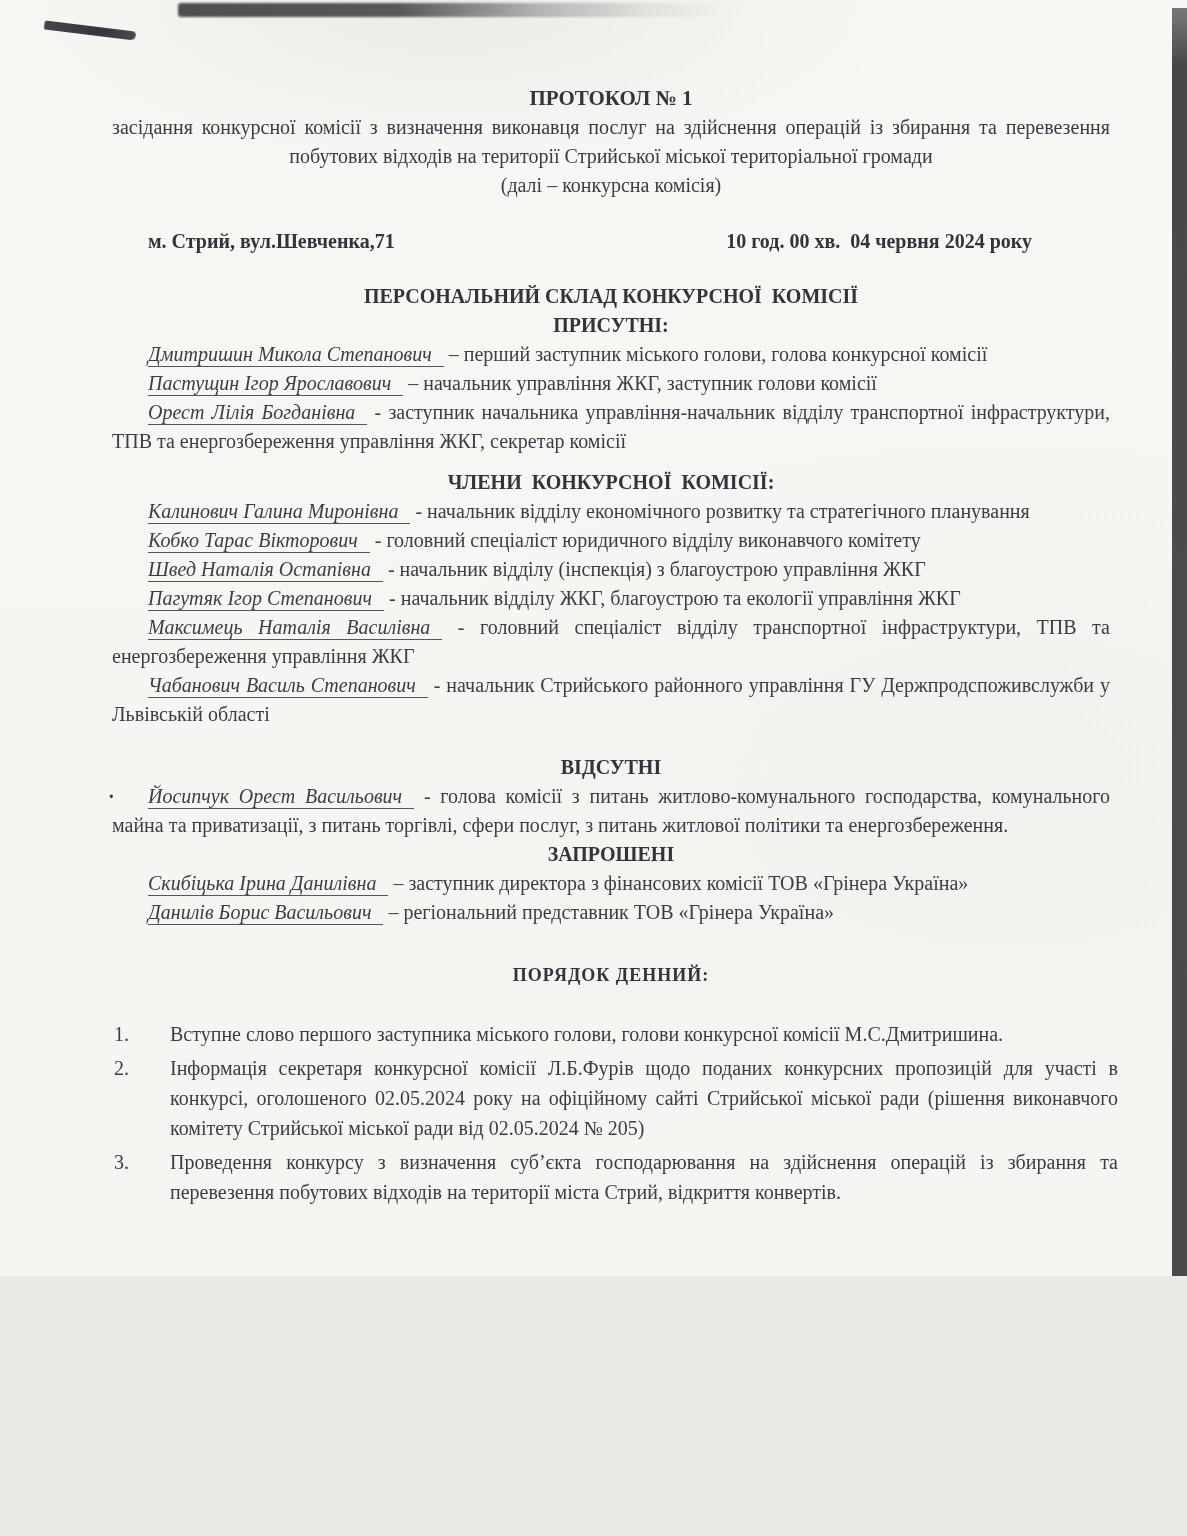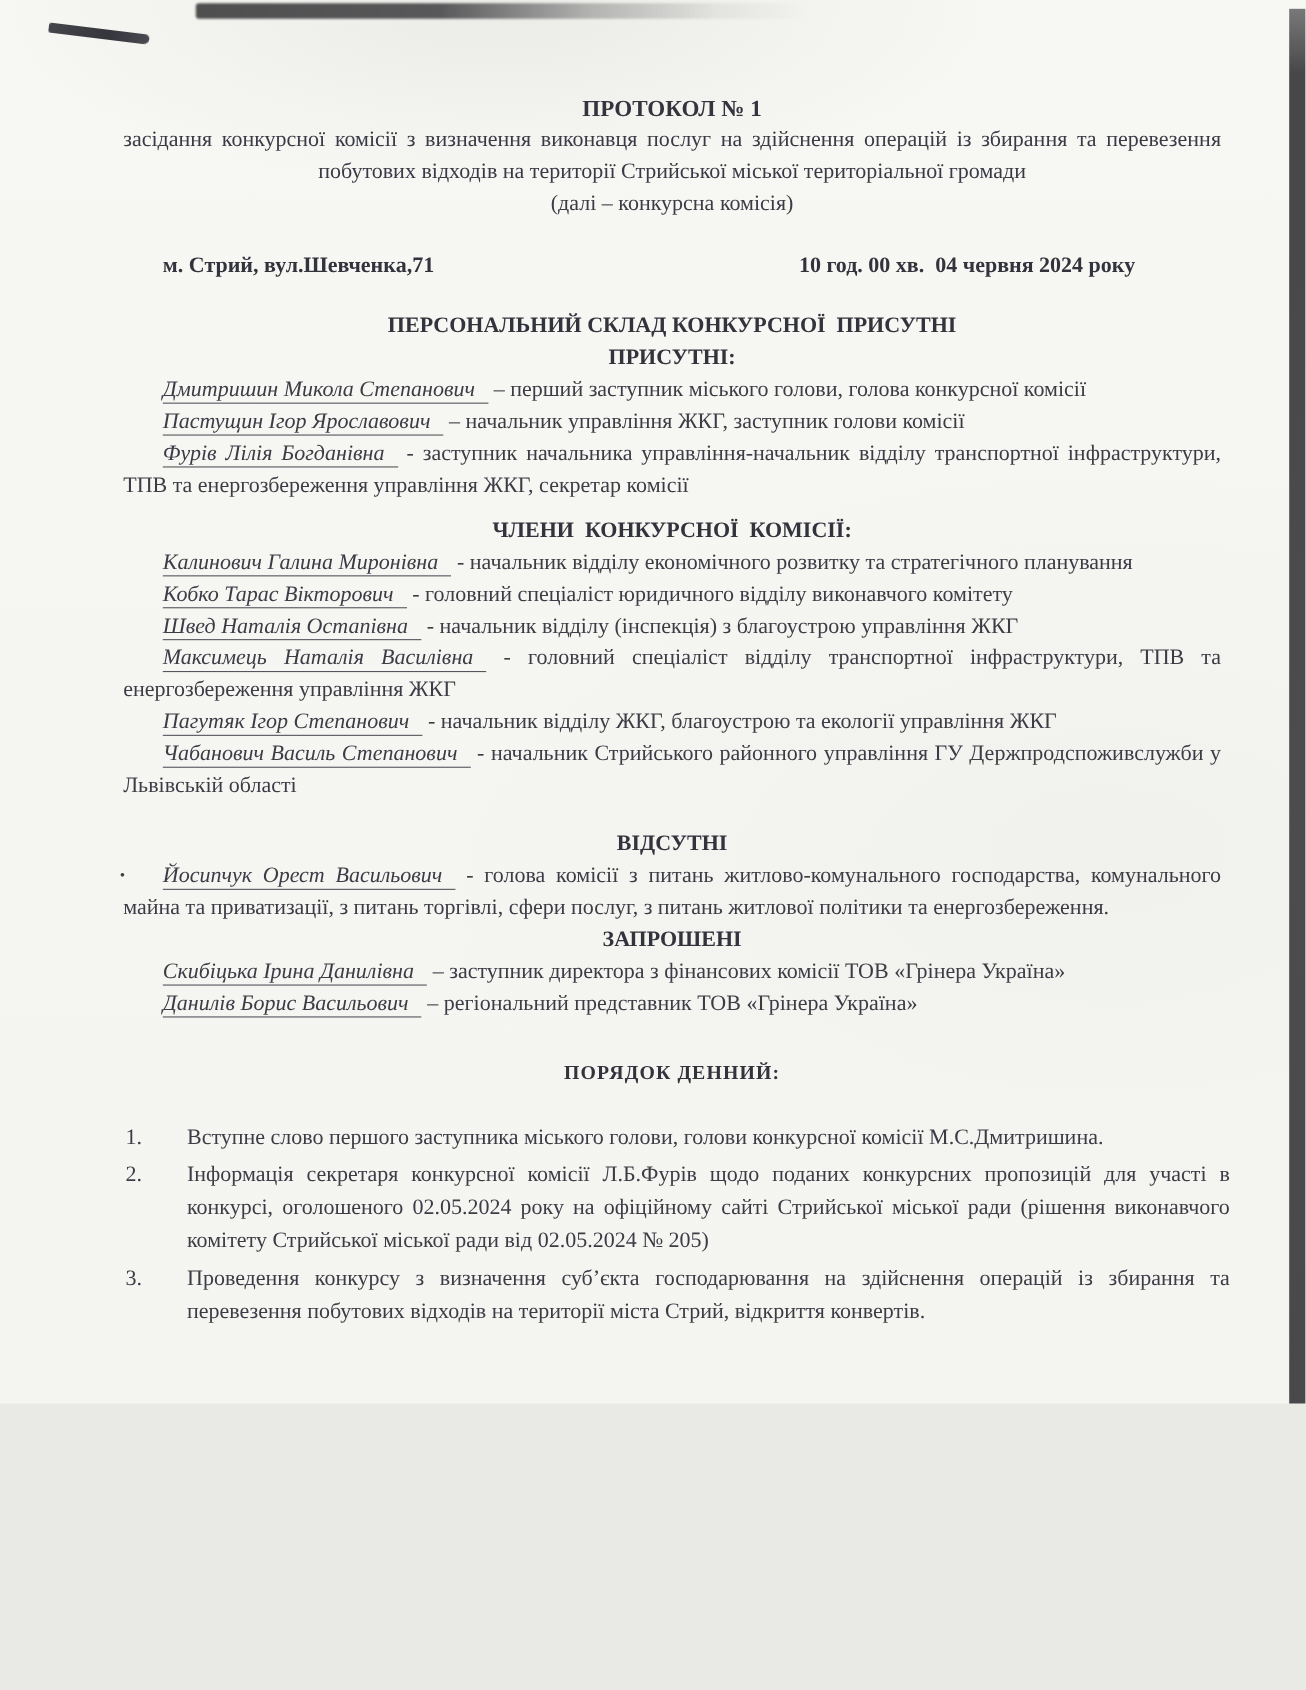--- a/index.html
+++ b/index.html
@@ -62,34 +62,34 @@
 
     <div class="doc-title">ПРОТОКОЛ № 1</div>
     <div class="doc-subtitle">засідання конкурсної комісії з визначення виконавця послуг на здійснення операцій із збирання та перевезення побутових відходів на території Стрийської міської територіальної громади</div>
     <div class="doc-alias">(далі – конкурсна комісія)</div>
 
     <div class="place-row">
       <span class="loc">м. Стрий, вул.Шевченка,71</span>
       <span class="date">10 год. 00 хв.  04 червня 2024 року</span>
     </div>
 
-    <div class="heading h-comp">ПЕРСОНАЛЬНИЙ СКЛАД КОНКУРСНОЇ  ПРИСУТНІ</div>
+    <div class="heading h-comp">ПЕРСОНАЛЬНИЙ СКЛАД КОНКУРСНОЇ  КОМІСІЇ</div>
     <div class="heading">ПРИСУТНІ:</div>
 
     <p class="entry"><span class="ename">Дмитришин Микола Степанович</span><span> – </span><span>перший заступник міського голови, голова конкурсної комісії</span></p>
     <p class="entry"><span class="ename">Пастущин Ігор Ярославович</span><span> – </span><span>начальник управління ЖКГ, заступник голови комісії</span></p>
-    <p class="entry"><span class="ename">Фурів Лілія Богданівна</span><span> - </span><span>заступник начальника управління-начальник відділу транспортної інфраструктури, ТПВ та енергозбереження управління ЖКГ, секретар комісії</span></p>
+    <p class="entry"><span class="ename">Орест Лілія Богданівна</span><span> - </span><span>заступник начальника управління-начальник відділу транспортної інфраструктури, ТПВ та енергозбереження управління ЖКГ, секретар комісії</span></p>
 
     <div class="heading h-members">ЧЛЕНИ  КОНКУРСНОЇ  КОМІСІЇ:</div>
 
     <p class="entry"><span class="ename">Калинович Галина Миронівна</span><span> - </span><span>начальник відділу економічного розвитку та стратегічного планування</span></p>
     <p class="entry"><span class="ename">Кобко Тарас Вікторович</span><span> - </span><span>головний спеціаліст юридичного відділу виконавчого комітету</span></p>
     <p class="entry"><span class="ename">Швед Наталія Остапівна</span><span> - </span><span>начальник відділу (інспекція) з благоустрою управління ЖКГ</span></p>
+    <p class="entry"><span class="ename">Пагутяк Ігор Степанович</span><span> - </span><span>начальник відділу ЖКГ, благоустрою та екології управління ЖКГ</span></p>
     <p class="entry"><span class="ename">Максимець Наталія Василівна</span><span> - </span><span>головний спеціаліст відділу транспортної інфраструктури, ТПВ та енергозбереження управління ЖКГ</span></p>
-    <p class="entry"><span class="ename">Пагутяк Ігор Степанович</span><span> - </span><span>начальник відділу ЖКГ, благоустрою та екології управління ЖКГ</span></p>
     <p class="entry"><span class="ename">Чабанович Василь Степанович</span><span> - </span><span>начальник Стрийського районного управління ГУ Держпродспоживслужби у Львівській області</span></p>
 
     <div class="heading h-absent">ВІДСУТНІ</div>
 
     <p class="entry"><span class="bullet">·</span><span class="ename">Йосипчук Орест Васильович</span><span> - </span><span>голова комісії з питань житлово-комунального господарства, комунального майна та приватизації, з питань торгівлі, сфери послуг, з питань житлової політики та енергозбереження.</span></p>
 
     <div class="heading">ЗАПРОШЕНІ</div>
 
     <p class="entry"><span class="ename">Скибіцька Ірина Данилівна</span><span> – </span><span>заступник директора з фінансових комісії ТОВ «Грінера Україна»</span></p>
     <p class="entry"><span class="ename">Данилів Борис Васильович</span><span> – </span><span>регіональний представник ТОВ «Грінера Україна»</span></p>

